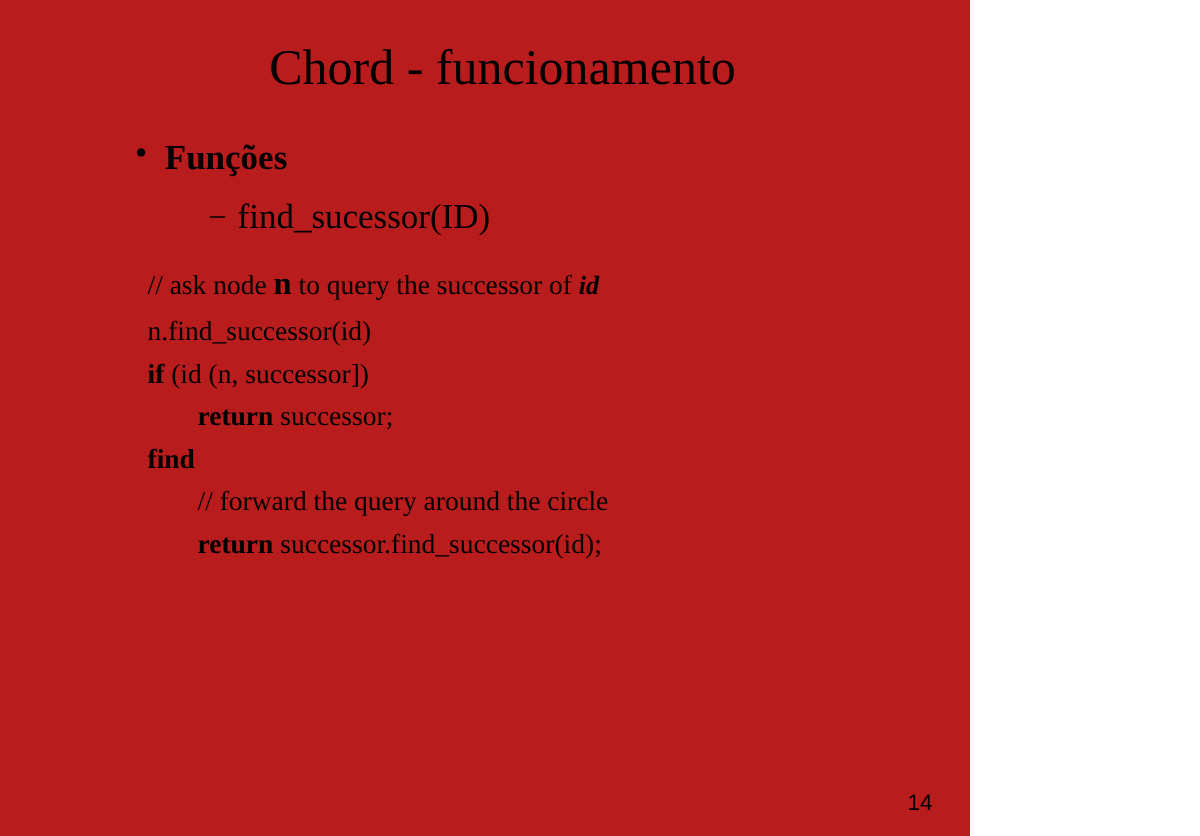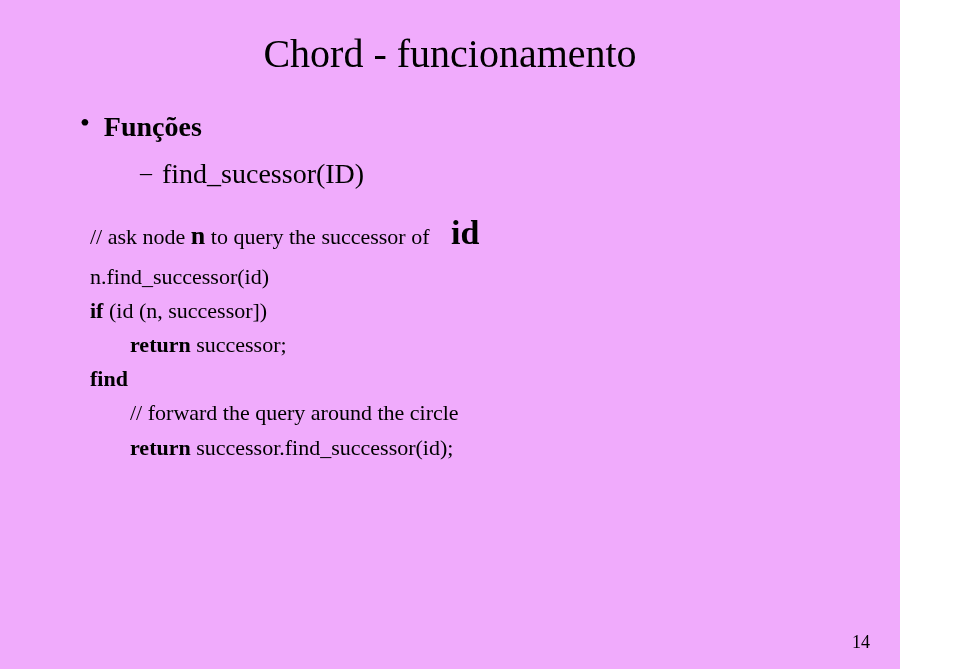--- a/index.html
+++ b/index.html
@@ -11,25 +11,25 @@
     body {
       width: 960px;
       height: 669px;
       background: #ffffff;
       font-family: 'Times New Roman', Times, serif;
       position: relative;
       overflow: hidden;
     }
 
     .slide-container {
-      width: 900px;
+      width: 776px;
       height: 669px;
-      background: #f0abfc;
+      background: #b91c1c;
       position: relative;
-      padding: 20px 60px 20px 60px;
+      padding: 20px 60px 20px 88px;
     }
 
     .slide-title {
       text-align: center;
       font-size: 40px;
       font-weight: normal;
       color: #000000;
       margin-bottom: 30px;
       margin-top: 10px;
       font-family: 'Times New Roman', Times, serif;
@@ -102,21 +102,21 @@
 
     .code-line .italic {
     }
 
     .page-number {
       position: absolute;
       bottom: 16px;
       right: 30px;
       font-size: 18px;
       color: #000000;
-      font-family: Liberation Serif, serif;
+      font-family: Liberation Sans, sans-serif;
     }
 
     .indent1 {
       margin-left: 0px;
     }
 
     .indent2 {
       margin-left: 30px;
     }
   </style>
@@ -135,21 +135,21 @@
     </div>
 
     <div class="sub-bullet-item">
       <span class="sub-bullet-dash">–</span>
       <span class="sub-bullet-text">find_sucessor(ID)</span>
     </div>
 
     <div class="code-block">
 
       <div class="code-line indent1">
-        <span class="italic">// ask node </span><span style="font-weight:bold; font-size:26px;">n</span><span class="italic"> to query the successor of </span><span style="font-weight:bold; font-size:34px;margin-left:16px;">id</span>
+        <span class="italic">// ask node </span><span style="font-weight:bold; font-size:26px;">n</span><span class="italic"> to query the successor of </span><span style="font-weight:bold; font-style:italic; font-size:21px;">id</span>
       </div>
 
       <div class="code-line indent1">
         <span>n.find_successor(id)</span>
       </div>
 
       <div class="code-line indent1">
         <span class="keyword">if</span><span> (id  (n, </span><span class="italic">successor</span><span>])</span>
       </div>
 

